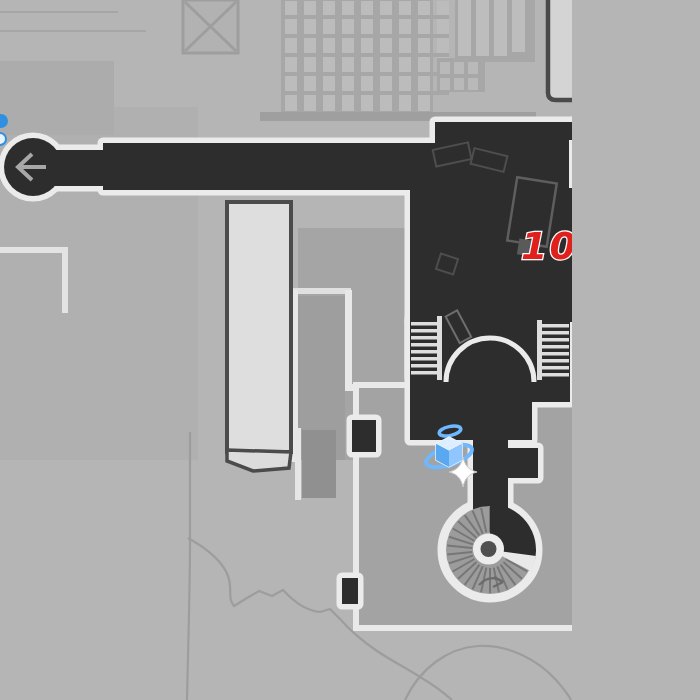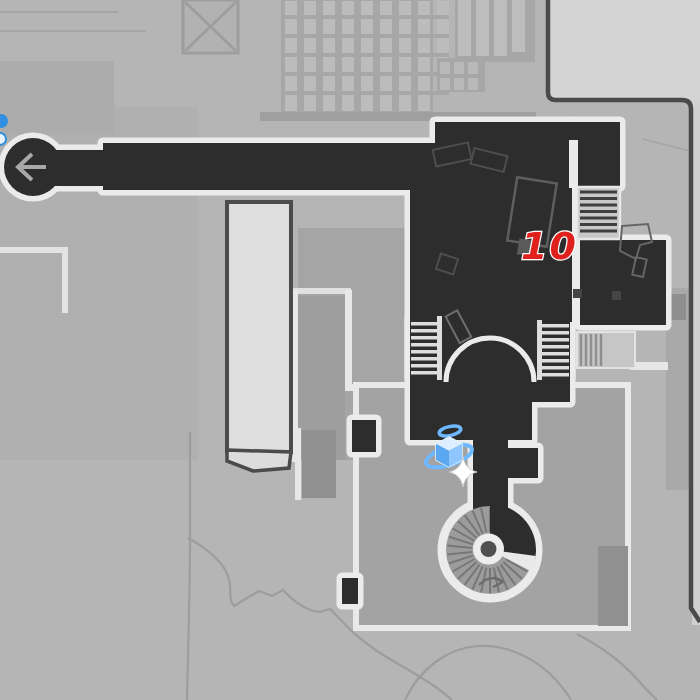--- a/index.html
+++ b/index.html
@@ -1,16 +1,16 @@
 <!DOCTYPE html>
 <html><head>
 <meta charset="utf-8">
 <style>
   html,body{margin:0;padding:0;background:#b5b5b5;}
-  .stage{position:relative;width:700px;height:700px;overflow:hidden;
+  .stage{position:relative;width:572px;height:700px;overflow:hidden;
          font-family:"DejaVu Sans",sans-serif;background:#b5b5b5;}
   svg{display:block;}
   .room-label{font-family:"DejaVu Sans",sans-serif;font-weight:bold;font-style:italic;
               letter-spacing:2px;}
 </style>
 </head>
 <body>
 
 <div class="stage">
 <svg viewBox="0 0 700 700" width="700" height="700">

